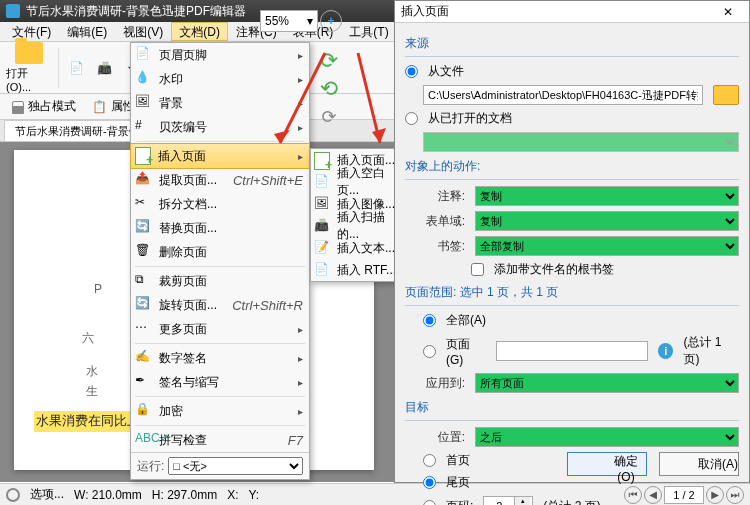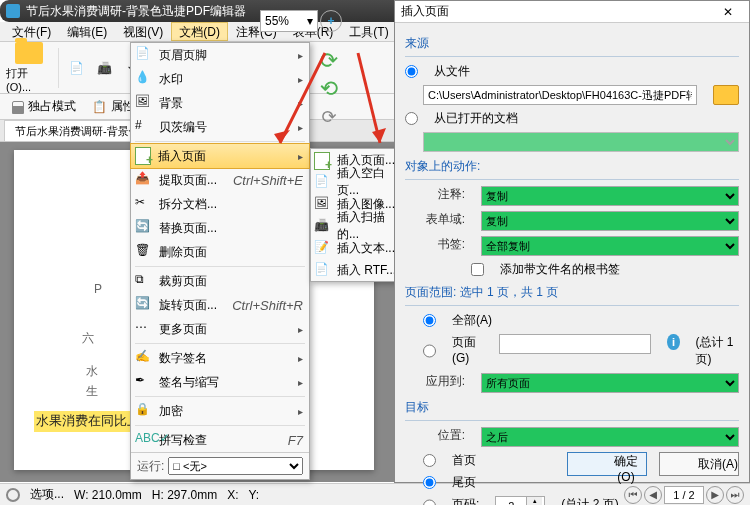--- a/index.html
+++ b/index.html
@@ -1,18 +1,18 @@
 <!DOCTYPE html>
 <html><head>
 <meta charset="utf-8">
 <style>
 * { margin: 0; padding: 0; box-sizing: border-box; font-family: "Microsoft YaHei", sans-serif; font-size: 12px; }
 body { width: 750px; height: 505px; background: #fff; position: relative; overflow: hidden; }
 
-.titlebar { height: 22px; background: linear-gradient(#4a4a4a, #333); color: #fff; display: flex; align-items: center; padding: 0 6px; border-radius: 9px; }
+.titlebar { height: 22px; background: linear-gradient(#4a4a4a, #333); color: #fff; display: flex; align-items: center; padding: 0 6px; }
 .titlebar .icon { width: 14px; height: 14px; background: #3a9fd6; border-radius: 2px; margin-right: 6px; }
 
 .menubar { height: 20px; background: #f0f0f0; border-bottom: 1px solid #ccc; display: flex; padding: 0 4px; }
 .menubar .item { padding: 2px 8px; cursor: pointer; }
 .menubar .item.active { background: #ffe8a6; border: 1px solid #e0c060; padding: 1px 7px; }
 
 .toolbar { height: 52px; background: #f7f7f7; border-bottom: 1px solid #ccc; display: flex; align-items: center; padding: 0 6px; gap: 4px; }
 .tool-open { display: flex; flex-direction: column; align-items: center; width: 46px; }
 .folder-icon { width: 28px; height: 22px; background: #ffc83d; border-radius: 2px; position: relative; }
 .folder-icon::before { content: ""; position: absolute; top: -4px; left: 0; width: 12px; height: 4px; background: #ffc83d; border-radius: 2px 2px 0 0; }
@@ -52,21 +52,21 @@
 .submenu { position: absolute; left: 310px; top: 148px; width: 100px; background: #f8f8f8; border: 1px solid #aaa; box-shadow: 2px 2px 6px rgba(0,0,0,0.3); z-index: 11; }
 .submenu .mi { display: flex; align-items: center; height: 22px; padding: 0 6px 0 26px; position: relative; font-size: 11px; }
 .submenu .mi .micon { position: absolute; left: 3px; width: 16px; height: 16px; }
 
 
 .dialog { position: absolute; right: 0; top: 0; bottom: 22px; width: 356px; background: #f0f0f0; border: 1px solid #888; z-index: 20; }
 .dlg-title { height: 22px; background: #fff; border-bottom: 1px solid #ccc; display: flex; align-items: center; padding: 0 6px; }
 .dlg-title .close { margin-left: auto; width: 30px; text-align: center; cursor: pointer; }
 .dlg-body { padding: 6px 10px; }
 .group-title { color: #1a5fb4; font-size: 12px; border-bottom: 1px solid #bcd; padding-bottom: 4px; margin-bottom: 6px; margin-top: 6px; }
-.radio-row, .form-row { display: flex; margin: 5px 0; gap: 16px; }
+.radio-row, .form-row { display: flex; align-items: center; margin: 5px 0; gap: 10px; }
 .form-row label { width: 60px; text-align: right; color: #333; }
 .txt { flex: 1; height: 20px; border: 1px solid #aaa; background: #fff; padding: 0 4px; font-size: 11px; }
 .sel { flex: 1; height: 20px; border: 1px solid #aaa; background: #22c55e; font-size: 11px; }
 .browse { width: 26px; height: 20px; background: #ffc83d; border: 1px solid #c89020; border-radius: 2px; }
 .info-icon { width: 16px; height: 16px; border-radius: 50%; background: #3a9fd6; color: #fff; display: inline-flex; align-items: center; justify-content: center; font-size: 11px; font-weight: bold; }
 .spinner { width: 50px; height: 20px; border: 1px solid #aaa; background: #fff; display: flex; align-items: center; }
 .spinner input { border: none; width: 30px; text-align: center; font-size: 11px; }
 .spinner .spbtn { width: 16px; display: flex; flex-direction: column; border-left: 1px solid #aaa; }
 .spinner .spbtn div { height: 9px; font-size: 7px; text-align: center; line-height: 8px; background: #eee; }
 .dlg-buttons { position: absolute; bottom: 6px; right: 10px; display: flex; gap: 12px; }

